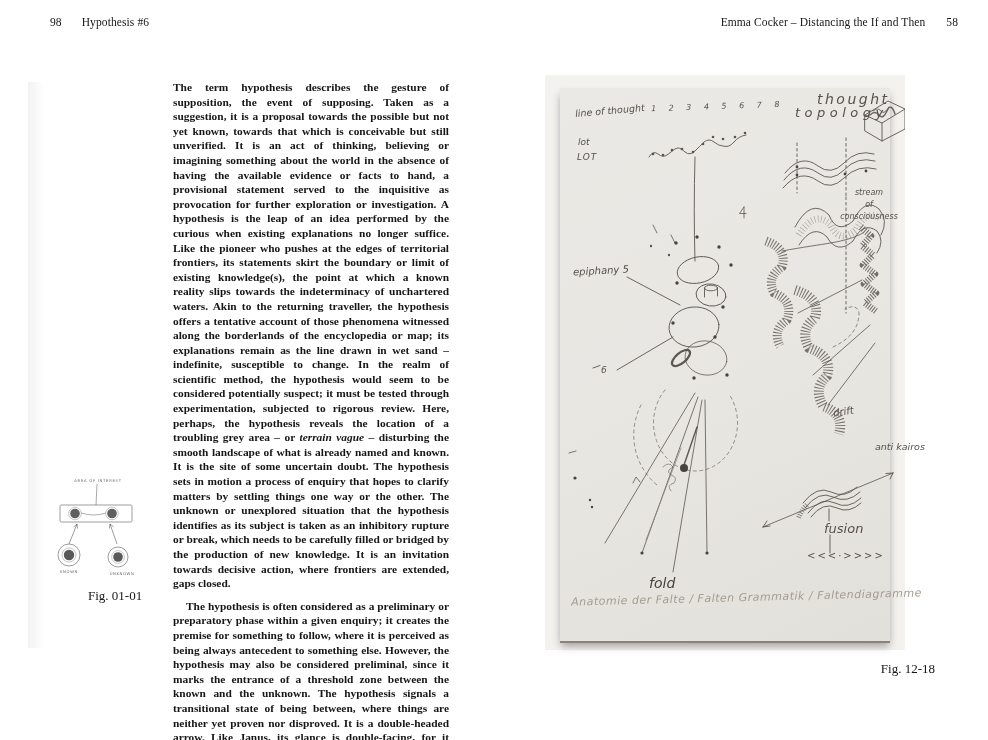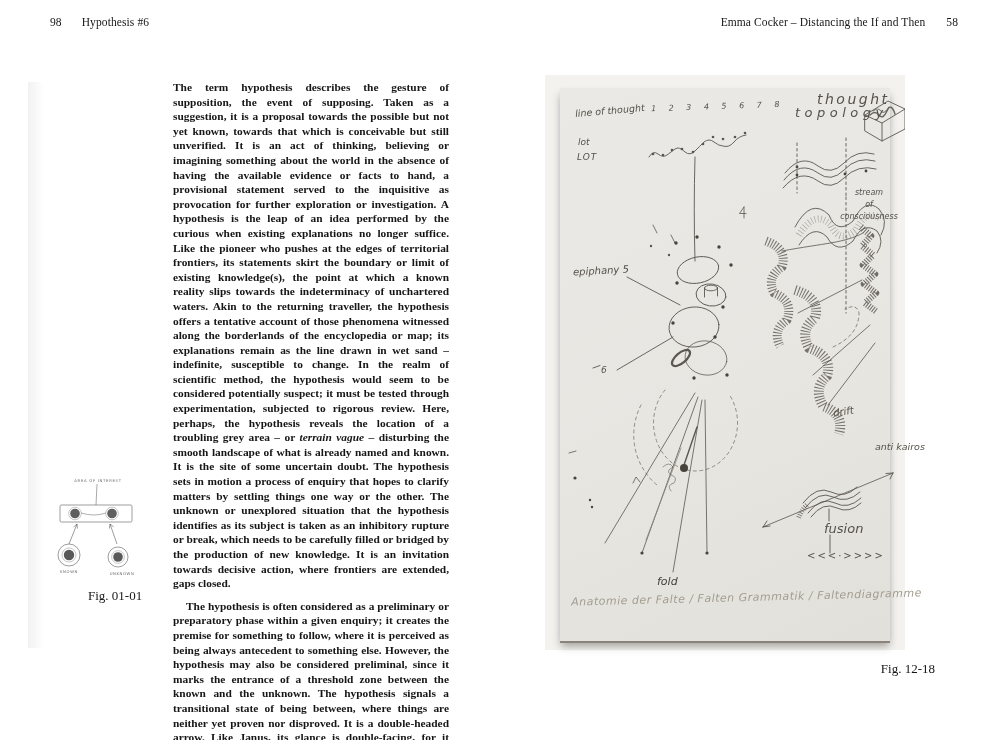--- a/index.html
+++ b/index.html
@@ -42,21 +42,21 @@
   .hw-thought{left:272px;top:16px;letter-spacing:2.5px;font-size:14px;}
   .hw-topology{left:250px;top:30px;letter-spacing:4.5px;font-size:13px;}
   .hw-stream{left:286px;top:112px;width:76px;text-align:center;line-height:12px;font-size:8px;}
   .hw-stream span{display:block;}
   .hw-epiphany{left:28px;top:190px;font-size:10px;transform:rotate(-3deg);}
   .hw-six{left:56px;top:290px;}
   .hw-drift{left:288px;top:331px;font-size:10px;transform:rotate(-9deg);}
   .hw-antikairos{left:286px;top:366px;font-size:9.5px;margin-left:44px;}
   .hw-fusion{left:279px;top:446px;font-size:13px;}
   .hw-chevrons{left:262px;top:475px;font-size:10px;letter-spacing:2px;font-style:normal;}
-  .hw-fold{left:112px;top:500px;font-size:11px;color:#46413b;}
+  .hw-fold{left:104px;top:500px;font-size:14px;color:#46413b;}
   .hw-pencil{left:26px;top:516px;font-size:11px;color:#a39d91;transform:rotate(-1.5deg);
     letter-spacing:.5px;}
   .fig2-caption{position:absolute;right:53px;top:661px;font-size:13px;}
 </style>
 </head>
 <body>
 
 <div class="gutter-shadow"></div>
 
 <div class="hdr hdr-left">

